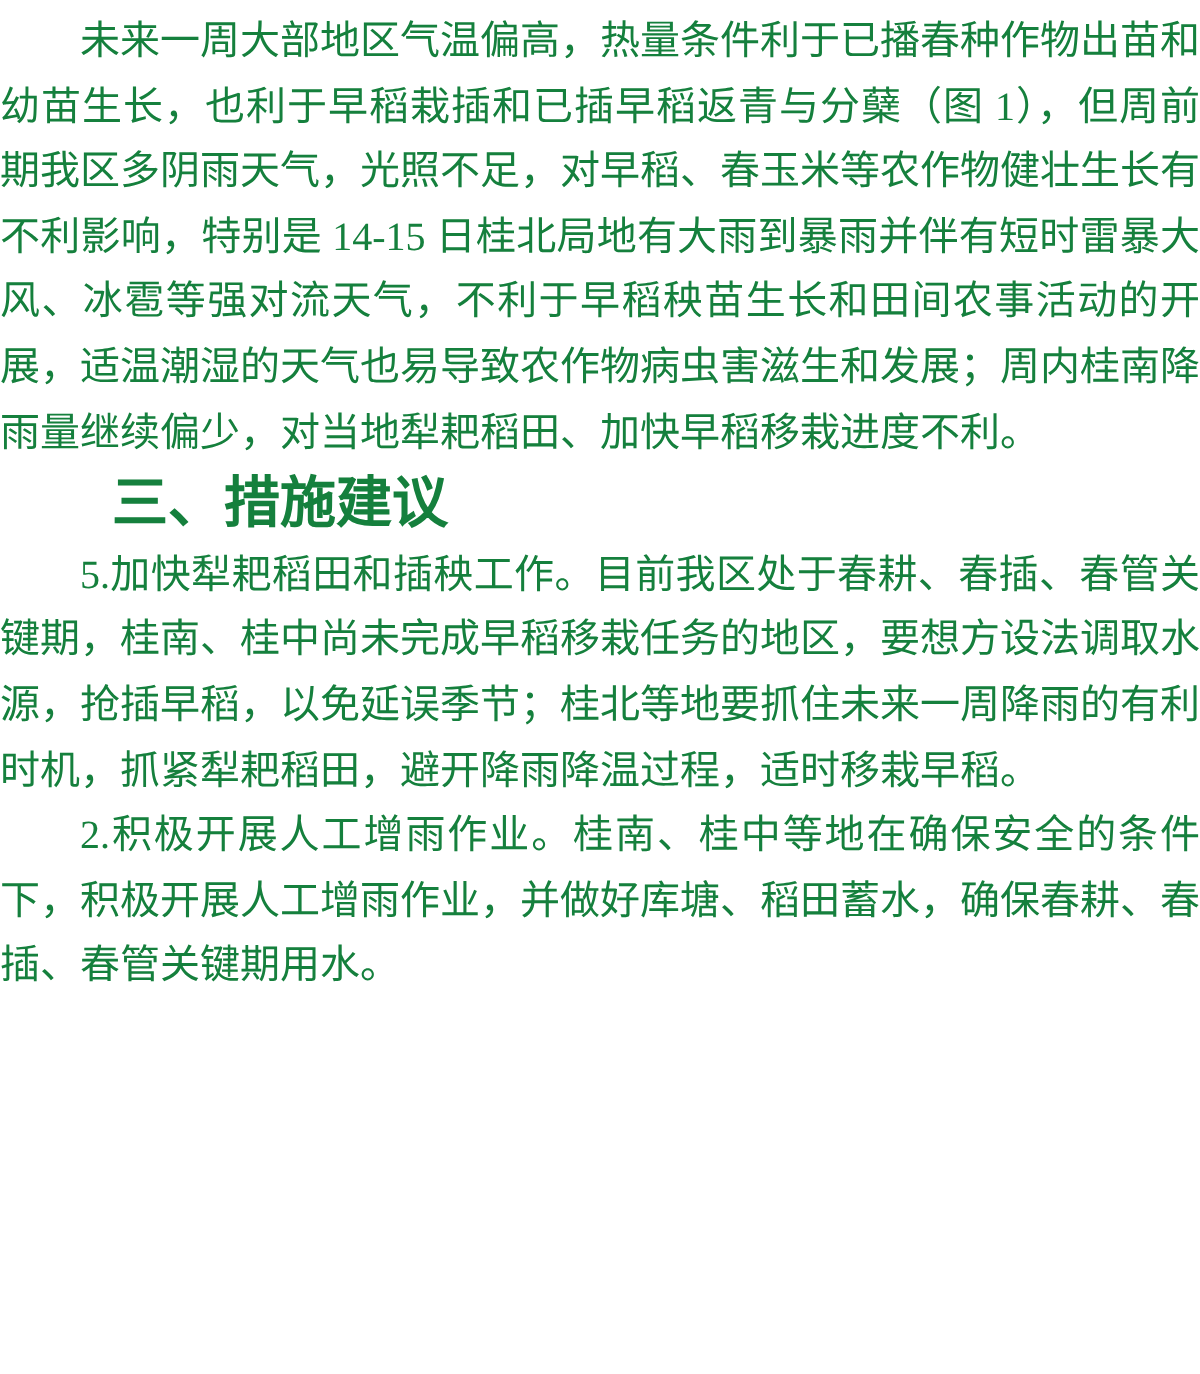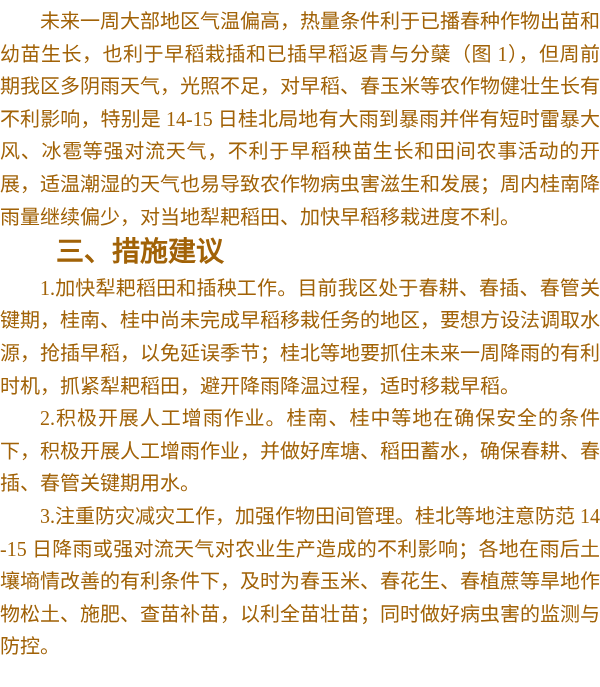--- a/index.html
+++ b/index.html
@@ -7,21 +7,21 @@
     padding: 0;
     background: #ffffff;
   }
   .page {
     position: relative;
     width: 600px;
     height: 687px;
     box-sizing: border-box;
     padding: 5px 0 0 0;
     background: #ffffff;
-    color: #a16207;
+    color: #15803d;
     font-family: "Liberation Serif", "DejaVu Serif", serif;
     font-size: 20px;
     line-height: 32.6px;
     text-align: justify;
     overflow: hidden;
   }
   .para {
     margin: 0;
     text-indent: 2em;
     word-break: break-all;
@@ -37,18 +37,17 @@
   }
 </style>
 </head>
 <body>
 
 <div class="page">
   <p class="para">未来一周大部地区气温偏高，热量条件利于已播春种作物出苗和幼苗生长，也利于早稻栽插和已插早稻返青与分蘖（图 1），但周前期我区多阴雨天气，光照不足，对早稻、春玉米等农作物健壮生长有不利影响，特别是 14-15 日桂北局地有大雨到暴雨并伴有短时雷暴大风、冰雹等强对流天气，不利于早稻秧苗生长和田间农事活动的开展，适温潮湿的天气也易导致农作物病虫害滋生和发展；周内桂南降雨量继续偏少，对当地犁耙稻田、加快早稻移栽进度不利。</p>
 
   <h3 class="section-heading">三、措施建议</h3>
 
-  <p class="para">1.加快犁耙稻田和插秧工作。目前我区处于春耕、春插、春管关键期，桂南、桂中尚未完成早稻移栽任务的地区，要想方设法调取水源，抢插早稻，以免延误季节；桂北等地要抓住未来一周降雨的有利时机，抓紧犁耙稻田，避开降雨降温过程，适时移栽早稻。</p>
+  <p class="para">5.加快犁耙稻田和插秧工作。目前我区处于春耕、春插、春管关键期，桂南、桂中尚未完成早稻移栽任务的地区，要想方设法调取水源，抢插早稻，以免延误季节；桂北等地要抓住未来一周降雨的有利时机，抓紧犁耙稻田，避开降雨降温过程，适时移栽早稻。</p>
 
   <p class="para">2.积极开展人工增雨作业。桂南、桂中等地在确保安全的条件下，积极开展人工增雨作业，并做好库塘、稻田蓄水，确保春耕、春插、春管关键期用水。</p>
 
-  <p class="para">3.注重防灾减灾工作，加强作物田间管理。桂北等地注意防范 14-15 日降雨或强对流天气对农业生产造成的不利影响；各地在雨后土壤墒情改善的有利条件下，及时为春玉米、春花生、春植蔗等旱地作物松土、施肥、查苗补苗，以利全苗壮苗；同时做好病虫害的监测与防控。</p>
 </div>
 
 </body></html>

